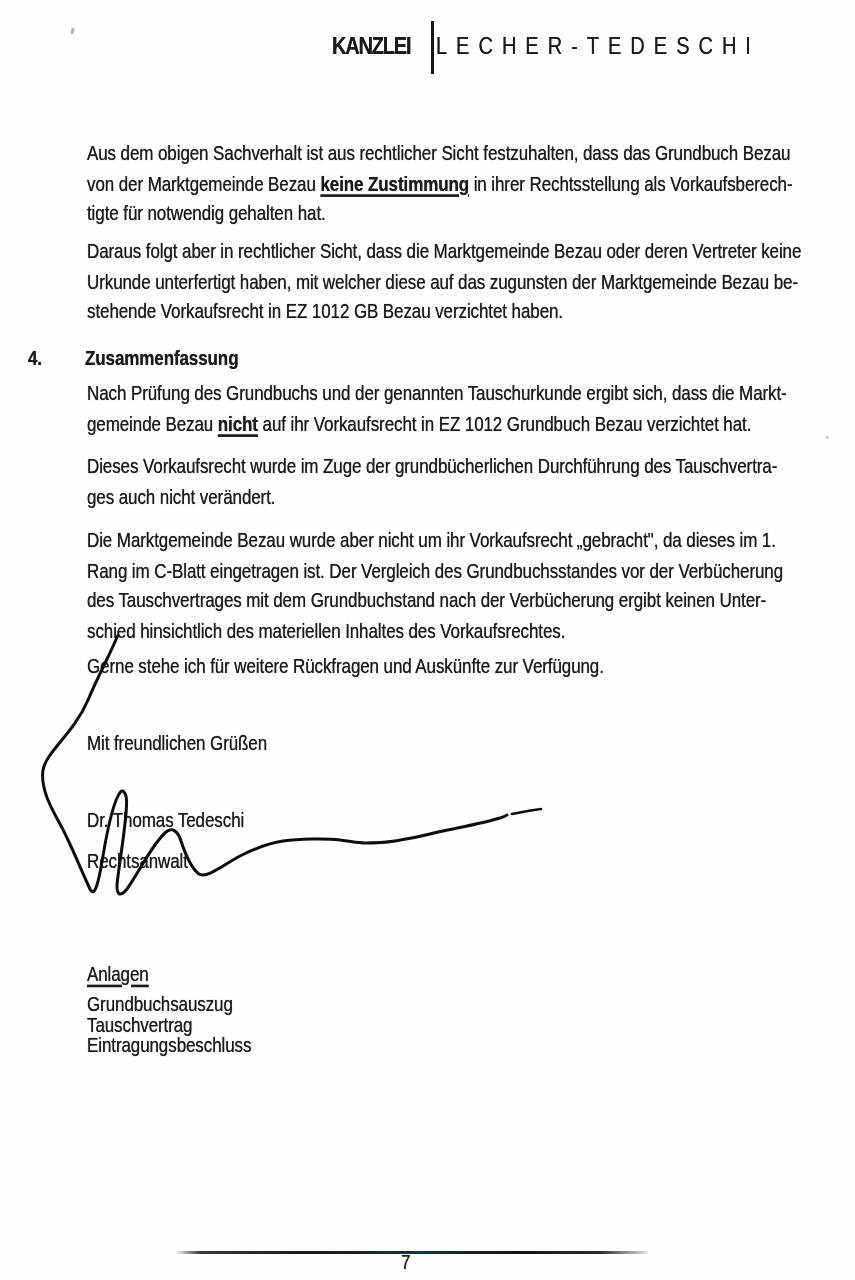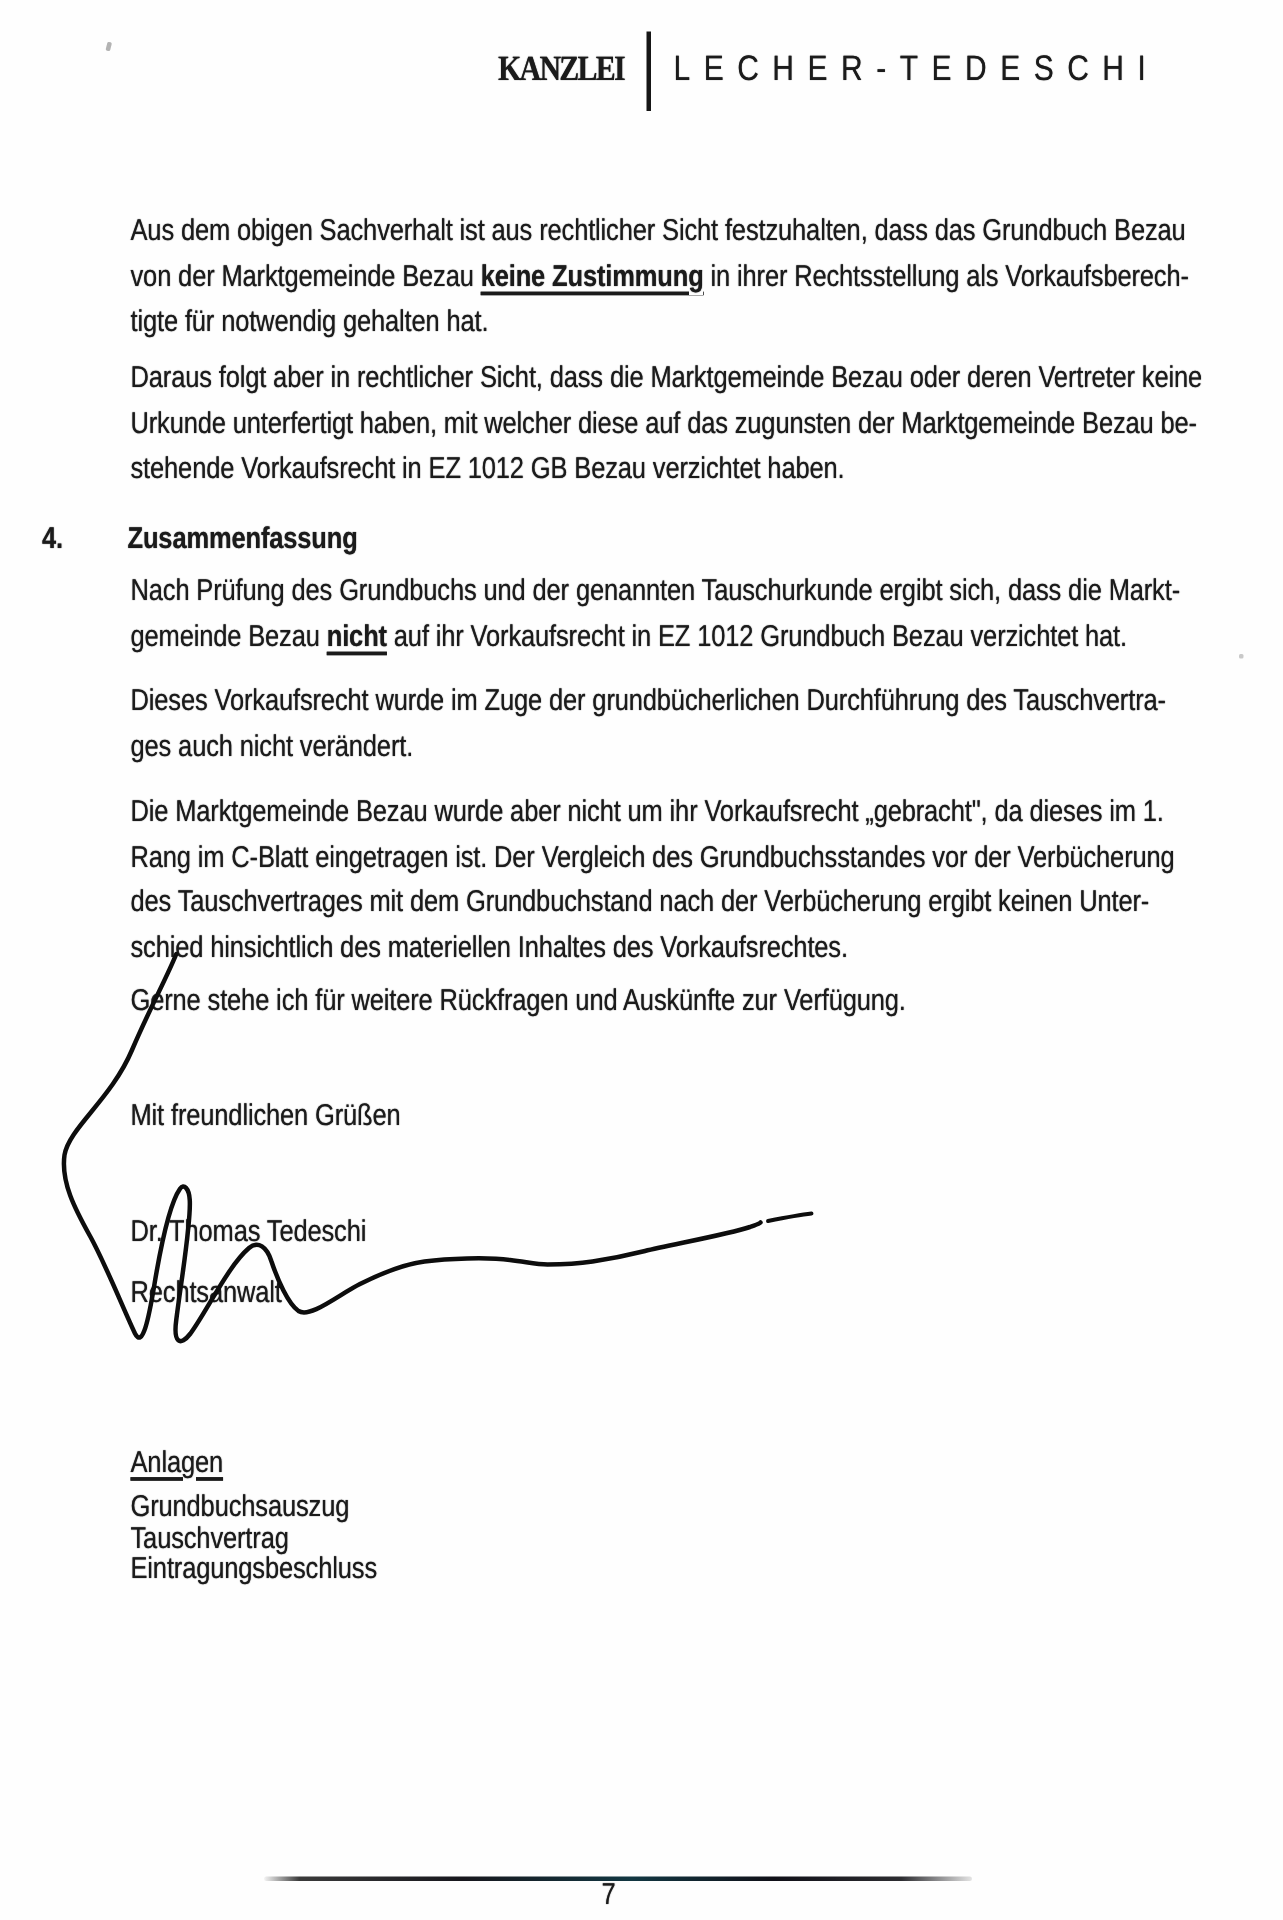--- a/index.html
+++ b/index.html
@@ -42,25 +42,25 @@
     background:linear-gradient(90deg,
       rgba(60,60,60,0.05) 0%, #3a3a3a 5%, #17171d 28%,
       #123742 52%, #101018 72%, #2c2c30 90%, rgba(80,80,80,0.15) 100%);
   }
   .speck{position:absolute;background:#8a8a8a;border-radius:1px;}
   svg.sig path{fill:none;stroke:#0d0d0d;stroke-linecap:round;stroke-linejoin:round;}
 </style>
 </head>
 <body>
 
-<div class="abs" style="left:332px;top:32px;font-family:Liberation Serif, serif;">
+<div class="abs" style="left:332px;top:32px;">
   <span class="brand-prefix" style="display:inline-block;">KANZLEI</span>
 </div>
 <div class="abs divider" style="left:431px;top:21px;"></div>
-<div class="abs" style="left:449px;top:32px;">
+<div class="abs" style="left:436px;top:32px;">
   <span class="brand-name" style="display:inline-block;">LECHER-TEDESCHI</span>
 </div>
 
 <div class="abs txt" style="left:87px;top:139px;width:745px;"><span>Aus dem obigen Sachverhalt ist aus rechtlicher Sicht festzuhalten, dass das Grundbuch Bezau
 von der Marktgemeinde Bezau </span><span class="emph">keine Zustimmung</span><span> in ihrer Rechtsstellung als Vorkaufsberech-
 tigte für notwendig gehalten hat.</span></div>
 
 <div class="abs txt" style="left:87px;top:237px;width:745px;">Daraus folgt aber in rechtlicher Sicht, dass die Marktgemeinde Bezau oder deren Vertreter keine
 Urkunde unterfertigt haben, mit welcher diese auf das zugunsten der Marktgemeinde Bezau be-
 stehende Vorkaufsrecht in EZ 1012 GB Bezau verzichtet haben.</div>

